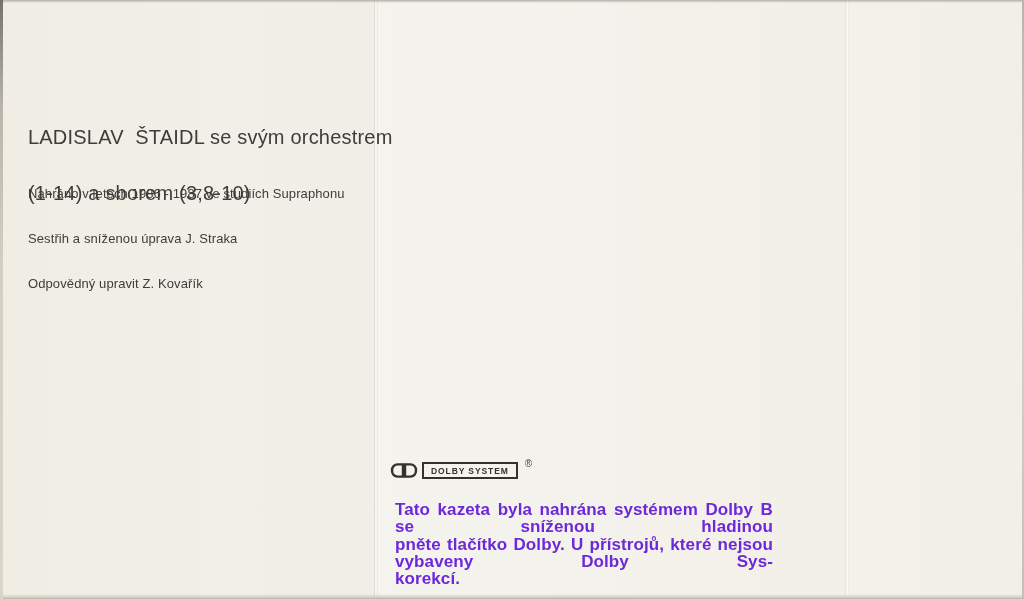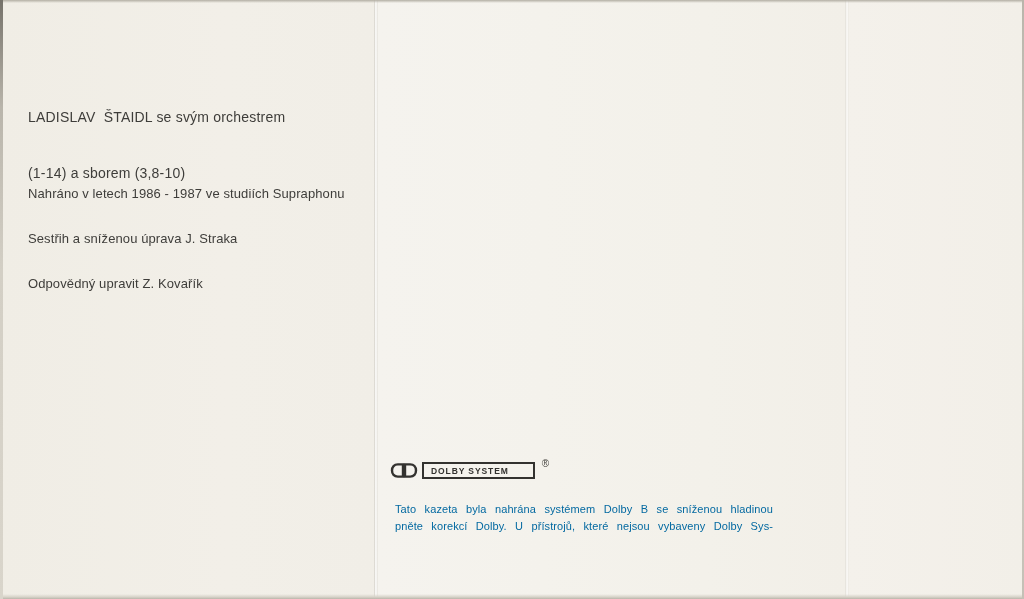--- a/index.html
+++ b/index.html
@@ -28,39 +28,39 @@
   .edge-bottom { position: absolute; bottom: 0; left: 0; width: 100%; height: 5px;
                  background: linear-gradient(0deg, #b9b5aa 0%, #d7d3c9 40%, rgba(215,211,201,0) 100%); }
   .edge-left   { position: absolute; top: 0; left: 0; width: 3px; height: 100%;
                  background: linear-gradient(180deg, #75726a 0%, #b9b5ab 18%, #d3cfc5 45%, #d9d5cb 100%); }
   .edge-right  { position: absolute; top: 0; right: 0; width: 2px; height: 100%;
                  background: linear-gradient(180deg, #b9b5ab 0%, #d6d2c8 50%, #c4c0b6 100%); }
 
   
   .txt { position: absolute; white-space: pre; }
   .credits    { left: 28px; top: 36px;  font-size: 13px;   line-height: 15.5px; letter-spacing: 0.15px; }
-  .artist     { left: 28px; top: 70px;  font-size: 14px; line-height: 18.8px; letter-spacing: 0.2px; }
+  .artist     { left: 28px; top: 90px;  font-size: 20px; line-height: 18.8px; letter-spacing: 0.2px; }
   .production { left: 28px; top: 156px; font-size: 13px;   line-height: 15px;   letter-spacing: 0.1px; }
   .italic { font-style: italic; }
 
   
   .dolby { position: absolute; left: 390px; top: 460px; display: flex; align-items: flex-start; }
   .dolby-symbol { display: block; margin-top: 2px; }
   .dolby-box {
     margin-left: 4px; margin-top: 2px;
     border: 2px solid #33322f;
-    padding: 2px 24px 1px 7px;
+    padding: 2px 7px 1px 7px;
     font-size: 8.5px; font-weight: bold; letter-spacing: 0.9px;
     color: #33322f; white-space: nowrap;
   }
   .dolby-reg { margin-left: 7px; margin-top: -2px; font-size: 10px; color: #45443f; }
 
   
   .notice { position: absolute; left: 395px; top: 501px; width: 378px;
-            font-size: 11px; line-height: 17.3px; color: #0369a1; letter-spacing: 0.1px; }
+            font-size: 17px; line-height: 17.3px; color: #6d28d9; letter-spacing: 0.1px; font-weight: bold; }
   .notice .jline { text-align: justify; text-align-last: justify; }
   .notice .lline { text-align: left; }
 </style>
 </head>
 <body>
 
 <div class="panel panel-left"></div>
 <div class="panel panel-mid"></div>
 <div class="panel panel-right"></div>
 
@@ -85,19 +85,20 @@
   <svg class="dolby-symbol" width="28" height="17" viewBox="0 0 28 17">
     <path d="M13 2.4 H7.8 C4.2 2.4 2 4.9 2 8.5 C2 12.1 4.2 14.6 7.8 14.6 H13 Z" fill="none" stroke="#33322f" stroke-width="2.4"></path>
     <path d="M15 2.4 H20.2 C23.8 2.4 26 4.9 26 8.5 C26 12.1 23.8 14.6 20.2 14.6 H15 Z" fill="none" stroke="#33322f" stroke-width="2.4"></path>
   </svg>
   <span class="dolby-box">DOLBY SYSTEM</span>
   <span class="dolby-reg">®</span>
 </div>
 
 <div class="notice">
   <div class="jline">Tato kazeta byla nahrána systémem Dolby B se sníženou hladinou</div>
-  <div class="jline">pněte korekcí Dolby. U přístrojů, které nejsou vybaveny Dolby Sys-</div>
+  <div class="jline">pněte tlačítko Dolby. U přístrojů, které nejsou vybaveny Dolby Sys-</div>
+  <div class="lline">korekcí.</div>
 </div>
 
 <div class="edge-top"></div>
 <div class="edge-bottom"></div>
 <div class="edge-left"></div>
 <div class="edge-right"></div>
 
 </body></html>

